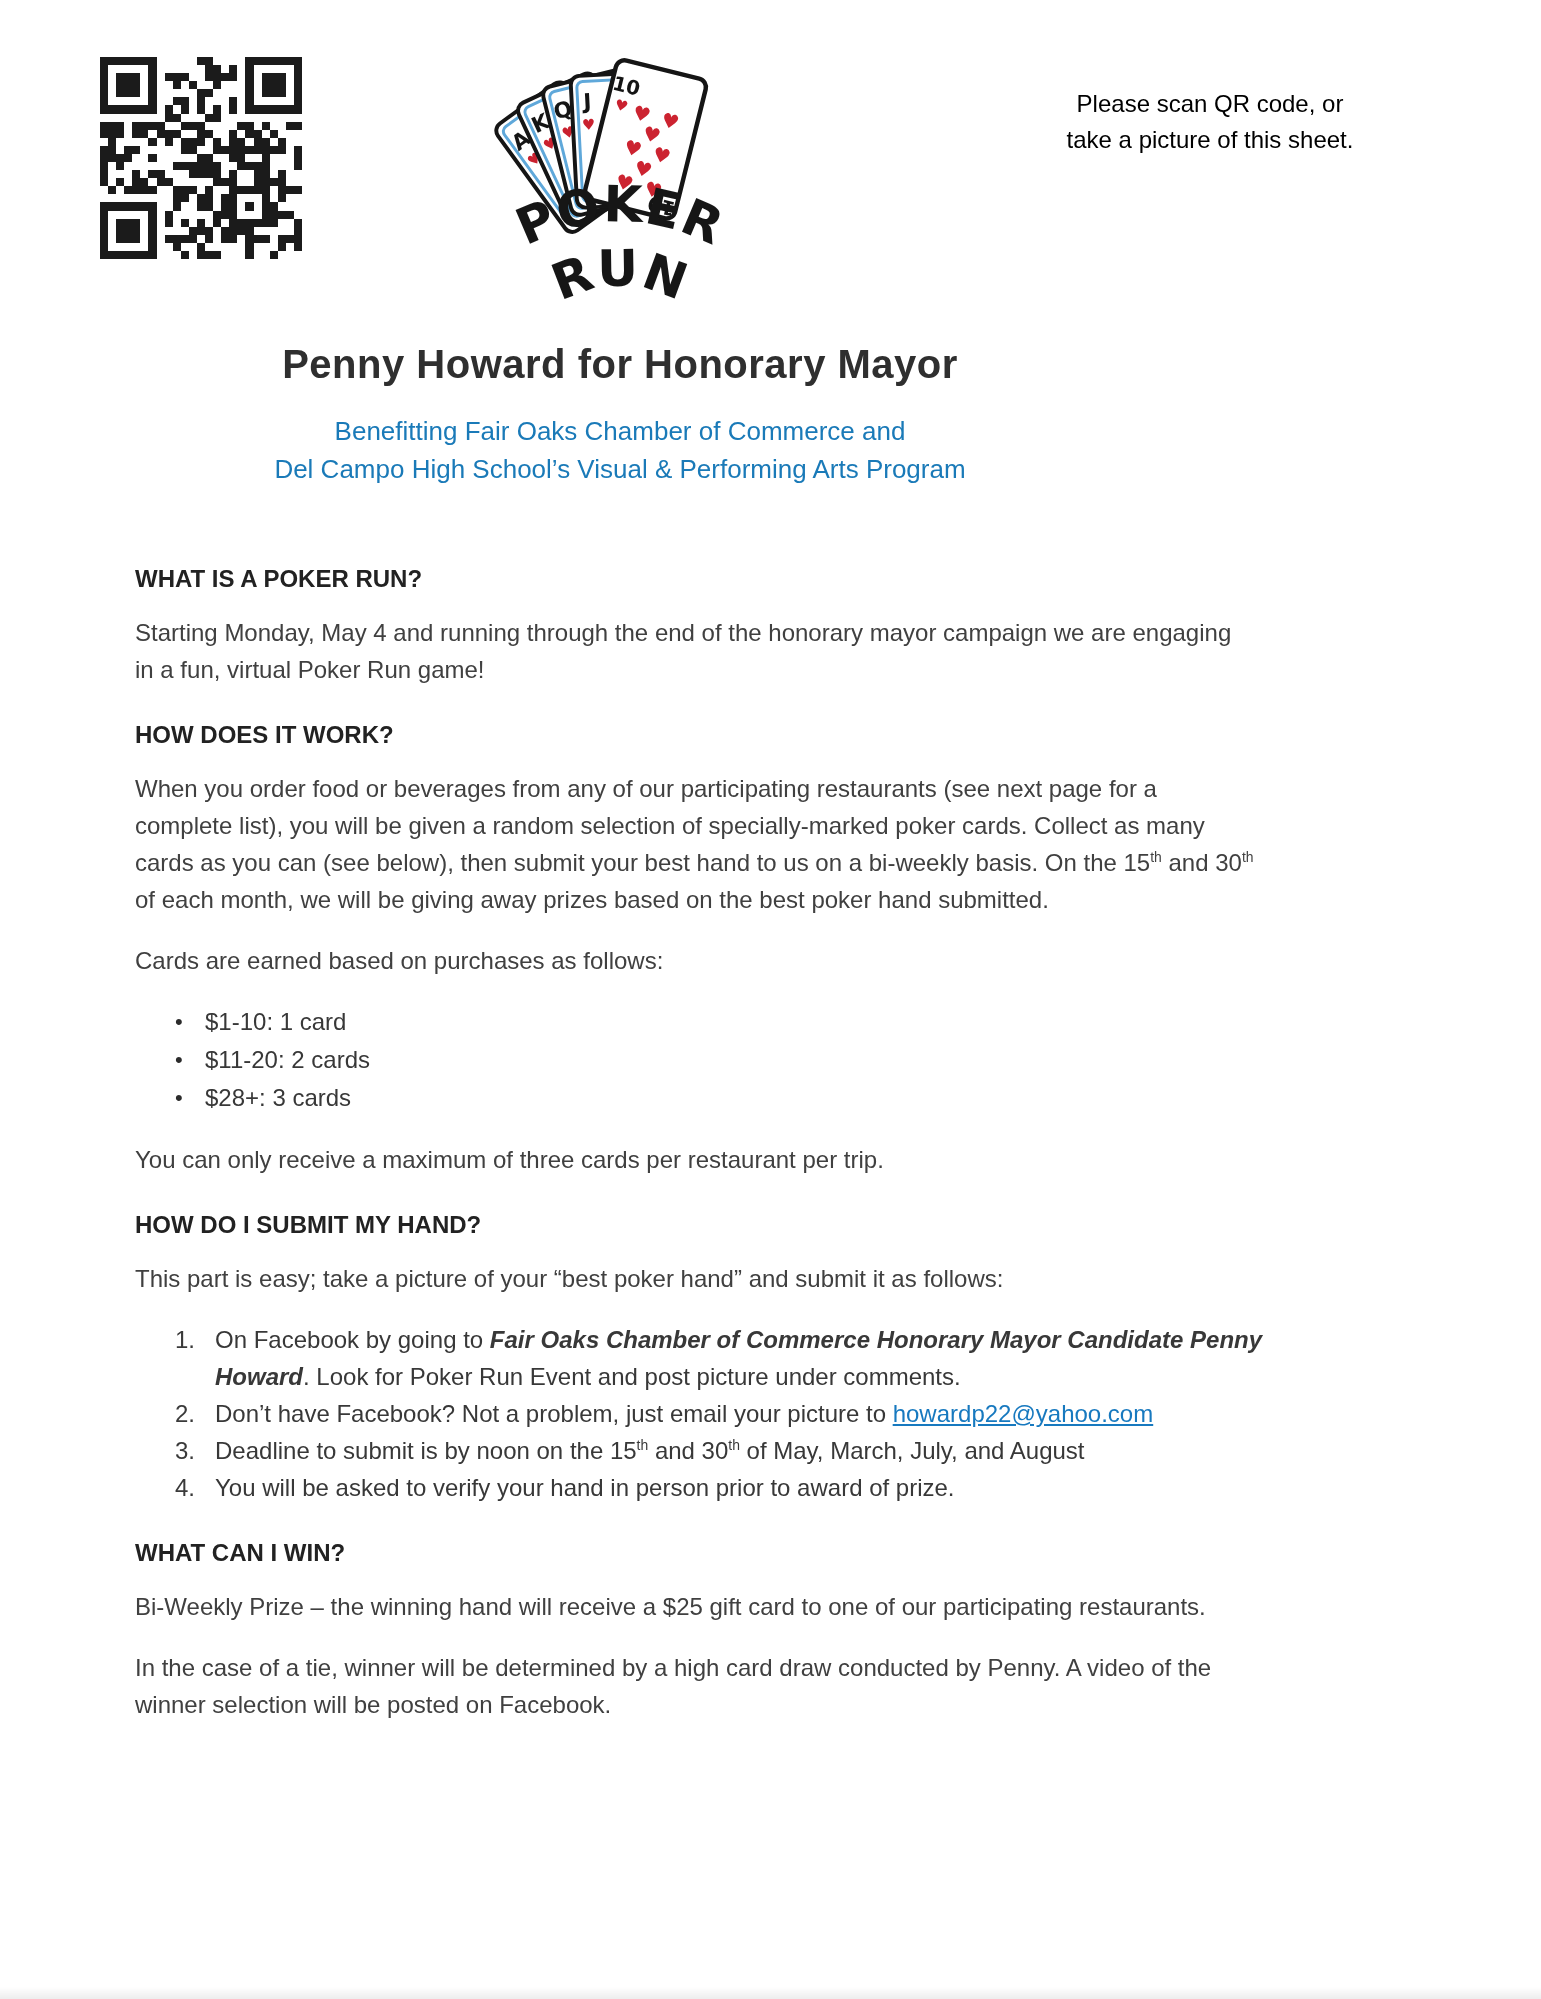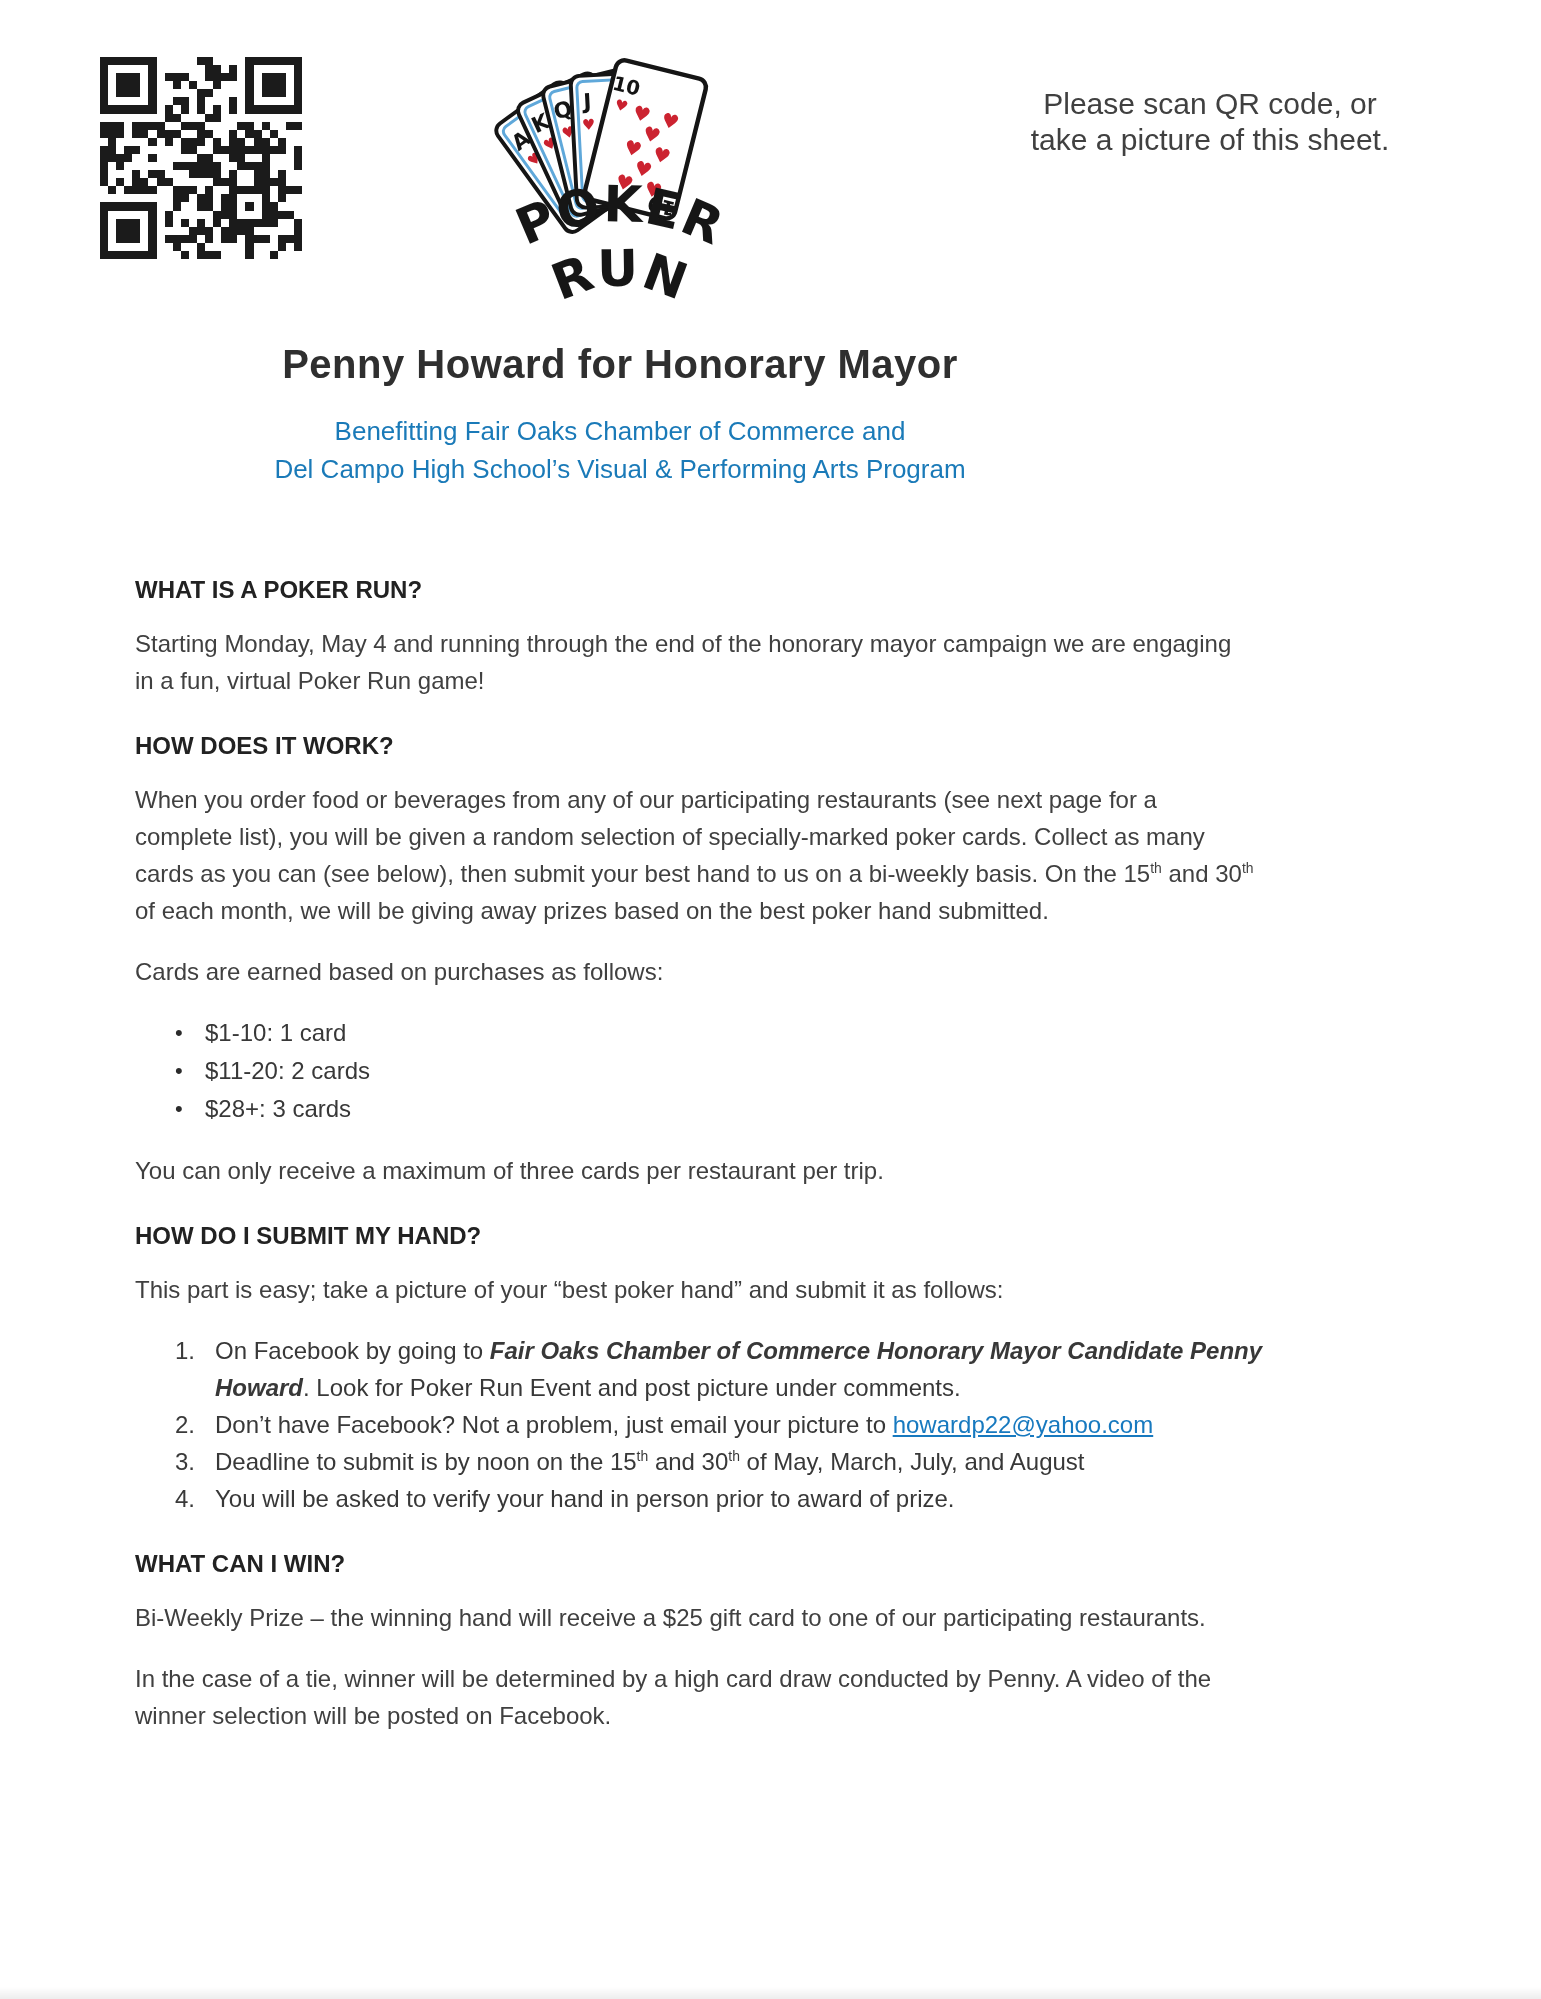--- a/index.html
+++ b/index.html
@@ -13,30 +13,30 @@
   .qr-box svg { width:100%; height:100%; shape-rendering:crispEdges; }
   .logo-box { position:absolute; left:492px; top:14px; width:256px; height:302px; }
   .logo-box svg { width:100%; height:100%; overflow:visible; }
   .card-index { font-family:"DejaVu Sans", sans-serif; font-size:22px; font-weight:700; fill:#141414; text-anchor:middle; }
   .card-index.front { font-size:20px; }
   .card-heart { font-family:"DejaVu Sans", sans-serif; font-size:15px; fill:#c9212f; text-anchor:middle; }
   .pip { font-family:"DejaVu Sans", sans-serif; font-size:20px; fill:#cc2330; text-anchor:middle; }
   .wordmark { font-family:"DejaVu Sans", sans-serif; font-weight:900; font-size:51px; fill:#161616; letter-spacing:1px; }
   .scan-note {
     position:absolute; left:1020px; top:86px; width:380px; text-align:center;
-    font-size:30px; line-height:36px; color:#404040;
+    font-size:24px; line-height:36px; color:#000000;
   }
   
   .title-block { position:absolute; left:0; top:340px; width:1240px; text-align:center; }
   .doc-title { font-size:40px; line-height:48px; font-weight:600; color:#2f2f2f; margin:0; letter-spacing:0.5px; }
   .subtitle { margin-top:24px; font-size:26px; line-height:38px; font-weight:500; }
   
   .content { position:absolute; left:135px; top:553px; width:1295px; }
   .h2 { font-size:24px; line-height:30px; font-weight:700; color:#222222; margin:32px 0 20px; }
-  .h2:first-child { margin-top:22px; }
+  .h2:first-child { margin-top:11px; }
   .para { margin:0 0 24px; font-size:24px; line-height:37px; color:#404040; }
   .line { white-space:nowrap; }
   sup { font-size:58%; vertical-align:super; line-height:0; }
   .bi { font-weight:700; font-style:italic; }
   a.link { text-decoration:underline; cursor:pointer; }
   .bullets { margin:0 0 24px; }
   .bullets .li { display:flex; line-height:38px; font-size:24px; }
   .bullets .marker { width:30px; margin-left:40px; flex:none; font-size:22px; color:#2b2b2b; }
   .numbered { margin:0 0 24px; }
   .numbered .li { display:flex; font-size:24px; line-height:37px; }

